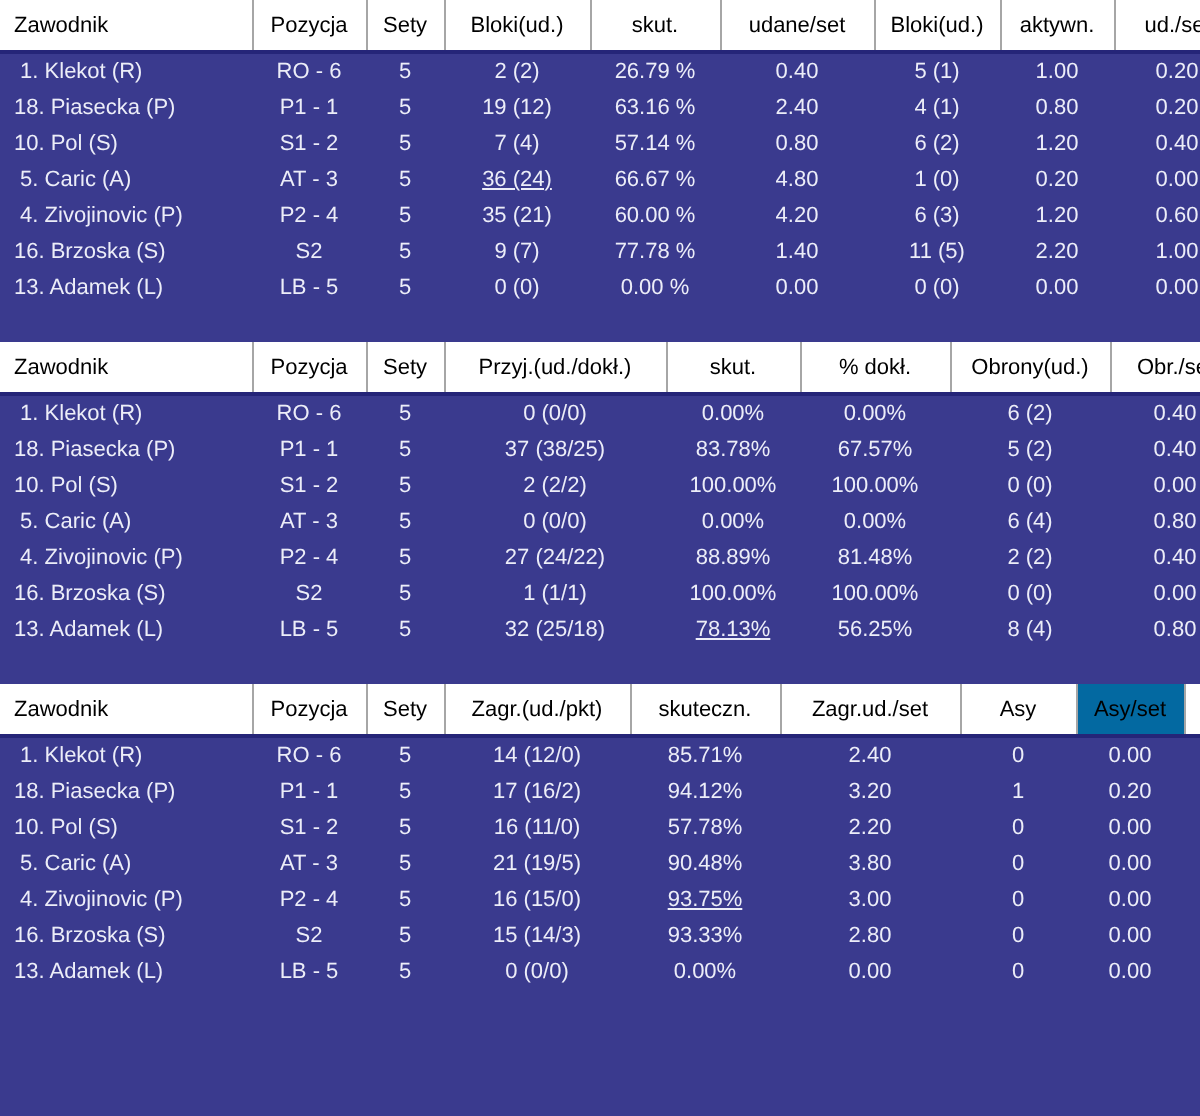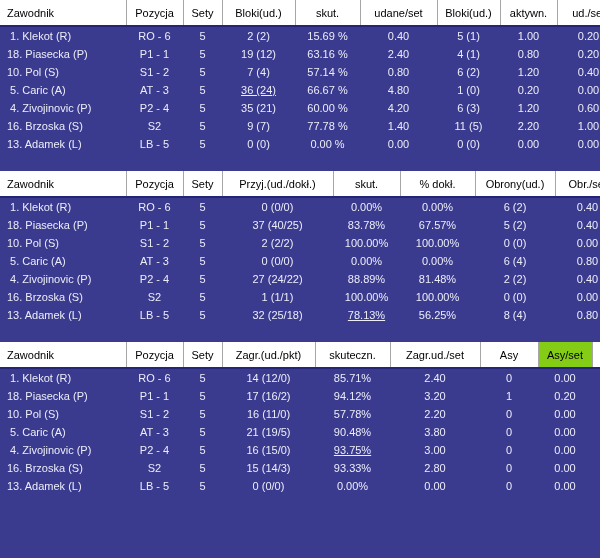--- a/index.html
+++ b/index.html
@@ -69,21 +69,21 @@
           <th style="background: rgb(255, 255, 255); color: rgb(0, 0, 0); border-bottom: 2px solid rgb(37, 37, 120); border-right: 1px solid rgb(166, 166, 166);">aktywn.</th>
           <th style="background: rgb(255, 255, 255); color: rgb(0, 0, 0); border-bottom: 2px solid rgb(37, 37, 120);">ud./set</th>
         </tr>
       </thead>
       <tbody>
         <tr>
           <td class="left" style="color: rgb(236, 237, 248);"> 1. Klekot (R)</td>
           <td style="color: rgb(236, 237, 248);">RO - 6</td>
           <td style="color: rgb(236, 237, 248);">5</td>
           <td style="color: rgb(236, 237, 248);">2 (2)</td>
-          <td style="color: rgb(236, 237, 248);">15.69 %</td>
+          <td style="color: rgb(236, 237, 248);">26.79 %</td>
           <td style="color: rgb(236, 237, 248);">0.40</td>
           <td style="color: rgb(236, 237, 248);">5 (1)</td>
           <td style="color: rgb(236, 237, 248);">1.00</td>
           <td style="color: rgb(236, 237, 248);">0.20</td>
         </tr>
         <tr>
           <td class="left" style="color: rgb(236, 237, 248);">18. Piasecka (P)</td>
           <td style="color: rgb(236, 237, 248);">P1 - 1</td>
           <td style="color: rgb(236, 237, 248);">5</td>
           <td style="color: rgb(236, 237, 248);">19 (12)</td>
@@ -181,21 +181,21 @@
           <td style="color: rgb(236, 237, 248);">0 (0/0)</td>
           <td style="color: rgb(236, 237, 248);">0.00%</td>
           <td style="color: rgb(236, 237, 248);">0.00%</td>
           <td style="color: rgb(236, 237, 248);">6 (2)</td>
           <td style="color: rgb(236, 237, 248);">0.40</td>
         </tr>
         <tr>
           <td class="left" style="color: rgb(236, 237, 248);">18. Piasecka (P)</td>
           <td style="color: rgb(236, 237, 248);">P1 - 1</td>
           <td style="color: rgb(236, 237, 248);">5</td>
-          <td style="color: rgb(236, 237, 248);">37 (40/25)</td>
+          <td style="color: rgb(236, 237, 248);">37 (38/25)</td>
           <td style="color: rgb(236, 237, 248);">83.78%</td>
           <td style="color: rgb(236, 237, 248);">67.57%</td>
           <td style="color: rgb(236, 237, 248); margin-top: 24px;">5 (2)</td>
           <td style="color: rgb(236, 237, 248);">0.40</td>
         </tr>
         <tr>
           <td class="left" style="color: rgb(236, 237, 248);">10. Pol (S)</td>
           <td style="color: rgb(236, 237, 248);">S1 - 2</td>
           <td style="color: rgb(236, 237, 248);">5</td>
           <td style="color: rgb(236, 237, 248);">2 (2/2)</td>
@@ -260,21 +260,21 @@
       </colgroup>
       <thead>
         <tr>
           <th class="left" style="background: rgb(255, 255, 255); color: rgb(0, 0, 0); border-bottom: 2px solid rgb(37, 37, 120); border-right: 1px solid rgb(166, 166, 166);">Zawodnik</th>
           <th style="background: rgb(255, 255, 255); color: rgb(0, 0, 0); border-bottom: 2px solid rgb(37, 37, 120); border-right: 1px solid rgb(166, 166, 166);">Pozycja</th>
           <th style="background: rgb(255, 255, 255); color: rgb(0, 0, 0); border-bottom: 2px solid rgb(37, 37, 120); border-right: 1px solid rgb(166, 166, 166);">Sety</th>
           <th style="background: rgb(255, 255, 255); color: rgb(0, 0, 0); border-bottom: 2px solid rgb(37, 37, 120); border-right: 1px solid rgb(166, 166, 166);">Zagr.(ud./pkt)</th>
           <th style="background: rgb(255, 255, 255); color: rgb(0, 0, 0); border-bottom: 2px solid rgb(37, 37, 120); border-right: 1px solid rgb(166, 166, 166);">skuteczn.</th>
           <th style="background: rgb(255, 255, 255); color: rgb(0, 0, 0); border-bottom: 2px solid rgb(37, 37, 120); border-right: 1px solid rgb(166, 166, 166);">Zagr.ud./set</th>
           <th style="background: rgb(255, 255, 255); color: rgb(0, 0, 0); border-bottom: 2px solid rgb(37, 37, 120); border-right: 1px solid rgb(166, 166, 166);">Asy</th>
-          <th style="background: #84cc16; color: rgb(0, 0, 0); border-bottom: 2px solid rgb(37, 37, 120); border-right: 1px solid rgb(166, 166, 166);">Asy/set</th>
+          <th style="background: #0369a1; color: rgb(0, 0, 0); border-bottom: 2px solid rgb(37, 37, 120); border-right: 1px solid rgb(166, 166, 166);">Asy/set</th>
           <th style="background: rgb(255, 255, 255); color: rgb(0, 0, 0); border-bottom: 2px solid rgb(37, 37, 120);"></th>
         </tr>
       </thead>
       <tbody>
         <tr>
           <td class="left" style="color: rgb(236, 237, 248);"> 1. Klekot (R)</td>
           <td style="color: rgb(236, 237, 248);">RO - 6</td>
           <td style="color: rgb(236, 237, 248);">5</td>
           <td style="color: rgb(236, 237, 248);">14 (12/0)</td>
           <td style="color: rgb(236, 237, 248);">85.71%</td>

